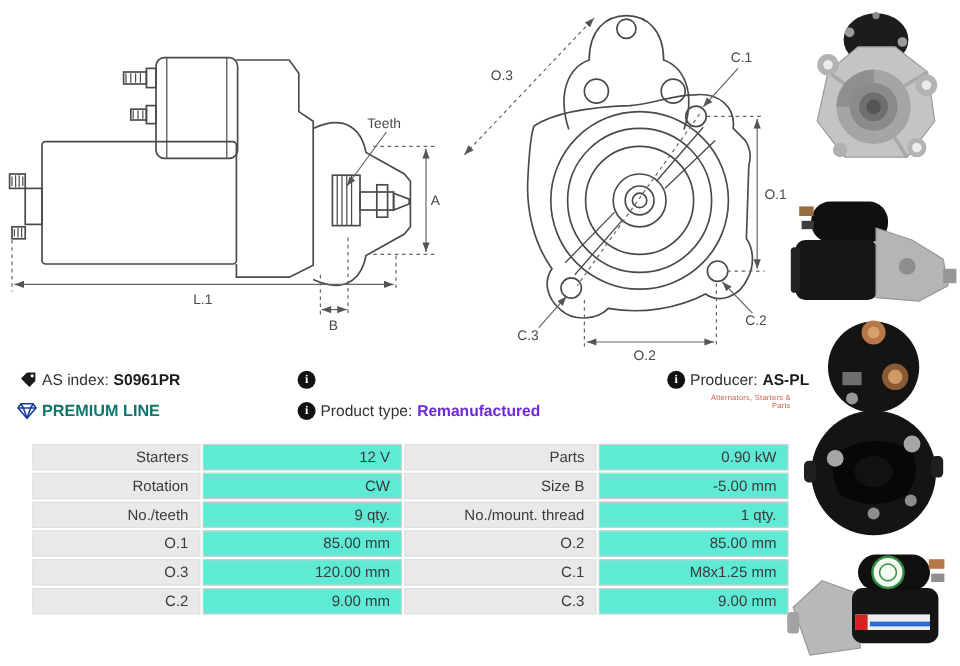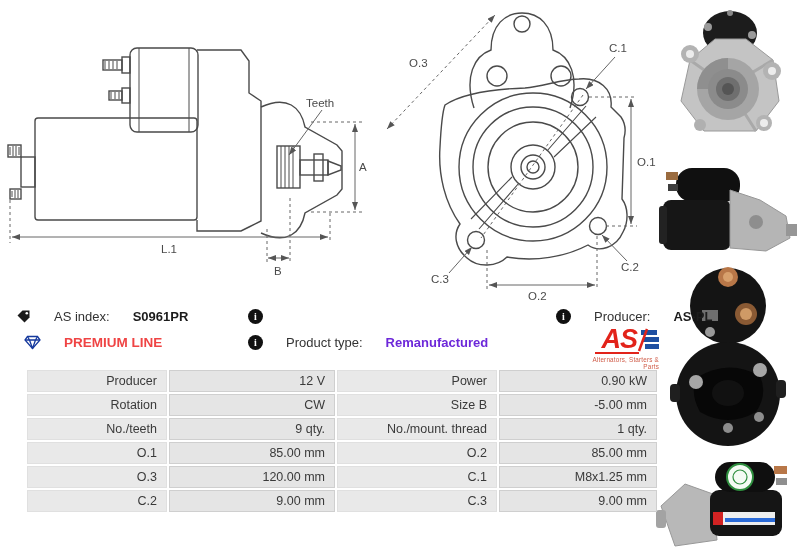--- a/index.html
+++ b/index.html
@@ -16,27 +16,27 @@
   .d-front { left:375px; top:5px; }
 
   
   .photo { position:absolute; }
   .ph1 { left:660px; top:5px; }
   .ph2 { left:658px; top:160px; }
   .ph3 { left:656px; top:262px; }
   .ph4 { left:655px; top:450px; }
 
   
-  .info-item { position:absolute; display:flex; align-items:center; gap:23px;
+  .info-item { position:absolute; display:flex; align-items:center; gap:4px;
                font-size:13px; white-space:nowrap; height:18px; }
   .info-item b { color:#1c1c1c;text-align:center; }
   .i-asindex { left:16px;  top:307px; }
   .i-desc    { left:248px; top:307px; }
   .i-producer{ left:556px; top:307px; }
-  .i-premium { left:24px;  top:333px; color:#ef4444; font-weight:bold; font-size:13.5px; }
+  .i-premium { left:14px;  top:333px; color:#0f766e; font-weight:bold; font-size:13.5px; }
   .i-ptype   { left:248px; top:333px; }
   .green-b   { color:#6d28d9; font-weight:bold; }
 
   .info-icon { display:inline-flex; width:15px; height:15px; border-radius:50%;
                background:#111; color:#fff; font-size:10px; font-weight:bold;
                align-items:center; justify-content:center; font-family:"Liberation Serif", serif;
                flex:0 0 15px; }
 
   
   .as-logo { position:absolute; left:583px; top:326px; width:76px; text-align:right; }
@@ -47,21 +47,21 @@
   .as-underline { position:absolute; right:20px; bottom:0; width:44px; height:2px; background:#e2231a; }
   .as-tagline { font-size:6.3px; color:#cf5b47; margin-top:2px; letter-spacing:.2px; }
 
   
   table.specs { position:absolute; left:25px; top:368px; width:634px;
                 border-collapse:separate; border-spacing:2px; table-layout:fixed;
                 font-size:12.5px; }
   table.specs td { vertical-align:middle; padding:2px 9px 2px 4px; text-align:right;
                    line-height:1.15; color:#3a3a3a; }
   td.lab { background:#e9e9e9; border:1px solid #e0e0e0; }
-  td.val { background:#e5e5e5; border:1px solid #cfcfcf; }
+  td.val { background:#5eead4; border:1px solid #cfcfcf; }
   tr.r   td { height:22px; }
   tr.r4  td { height:30px; }
 </style>
 </head>
 <body>
 
 <div class="page">
 
   <svg class="drawing d-side" width="365" height="270" viewBox="0 0 365 270">
     <defs>
@@ -241,45 +241,35 @@
     <span>PREMIUM LINE</span>
   </div>
 
   <div class="info-item i-ptype">
     <span class="info-icon">i</span>
     <span>Product type:</span>
     <span class="green-b">Remanufactured</span>
   </div>
 
   <div class="as-logo">
-    <div class="as-logo-main">
-      <span class="as-text">AS</span>
-      <svg class="as-flag" width="22" height="24" viewBox="0 0 22 24">
-        <rect x="4" y="2" width="16" height="5" fill="#1e4fa1"></rect>
-        <rect x="6" y="9" width="16" height="5" fill="#1e4fa1"></rect>
-        <rect x="8" y="16" width="14" height="5" fill="#1e4fa1"></rect>
-        <path d="M2,23 L10,1" stroke="#e2231a" stroke-width="2.5" fill="none"></path>
-      </svg>
-      <span class="as-underline"></span>
-    </div>
     <div class="as-tagline">Alternators, Starters &amp; Parts</div>
   </div>
 
   <table class="specs">
     <colgroup>
         <col style="width:140px">
         <col style="width:166px">
         <col style="width:160px">
         <col style="width:158px">
       </colgroup>
     <tbody>
       <tr class="r">
-        <td class="lab">Producer</td>
+        <td class="lab">Starters</td>
         <td class="val">12 V</td>
-        <td class="lab">Power</td>
+        <td class="lab">Parts</td>
         <td class="val">0.90 kW</td>
       </tr>
       <tr class="r">
         <td class="lab">Rotation</td>
         <td class="val">CW</td>
         <td class="lab">Size B</td>
         <td class="val">-5.00 mm</td>
       </tr>
       <tr class="r">
         <td class="lab">No./teeth</td>

